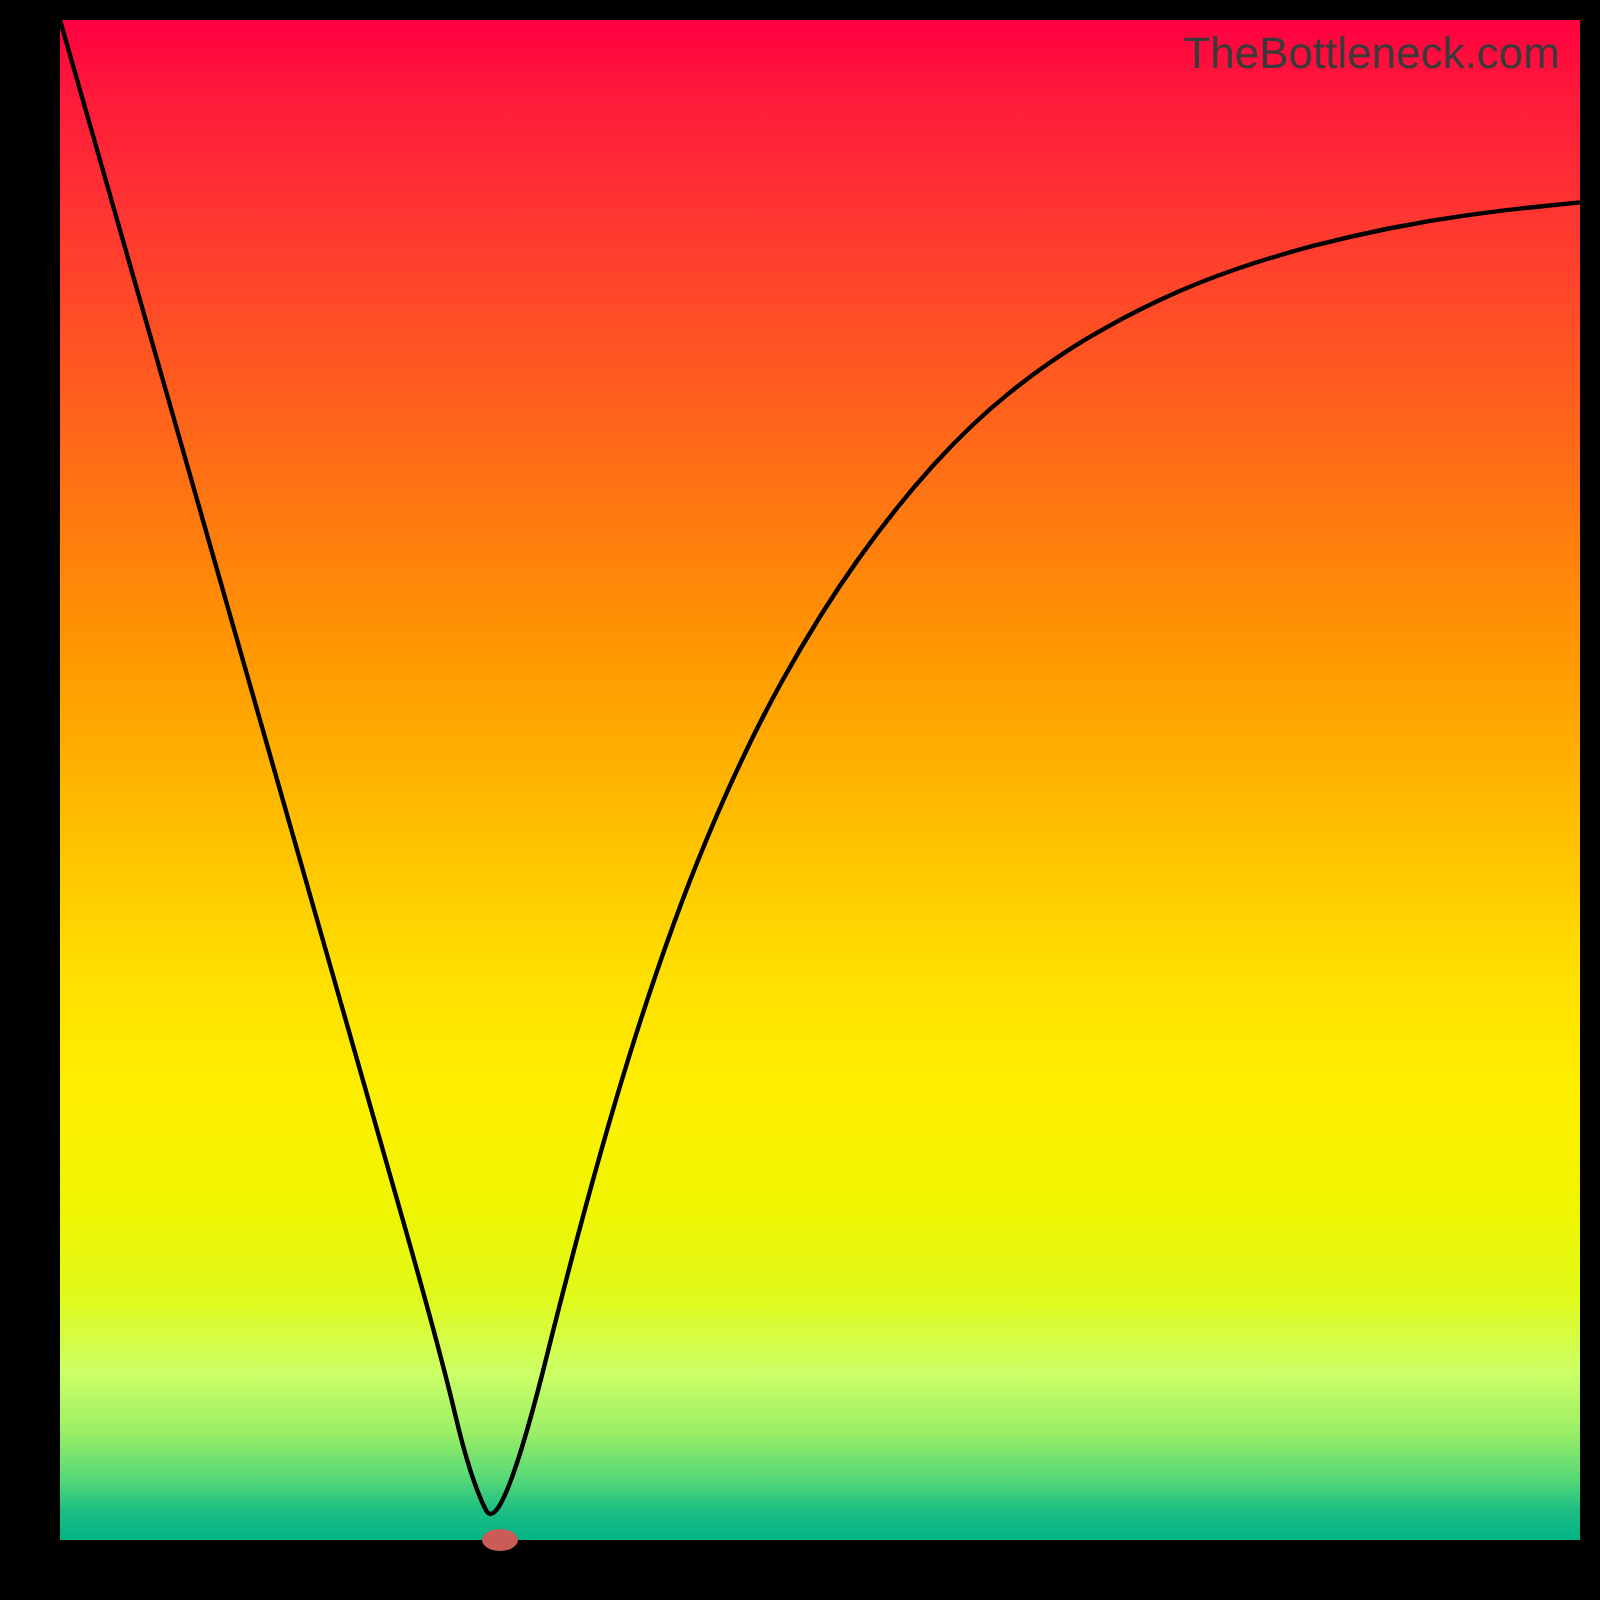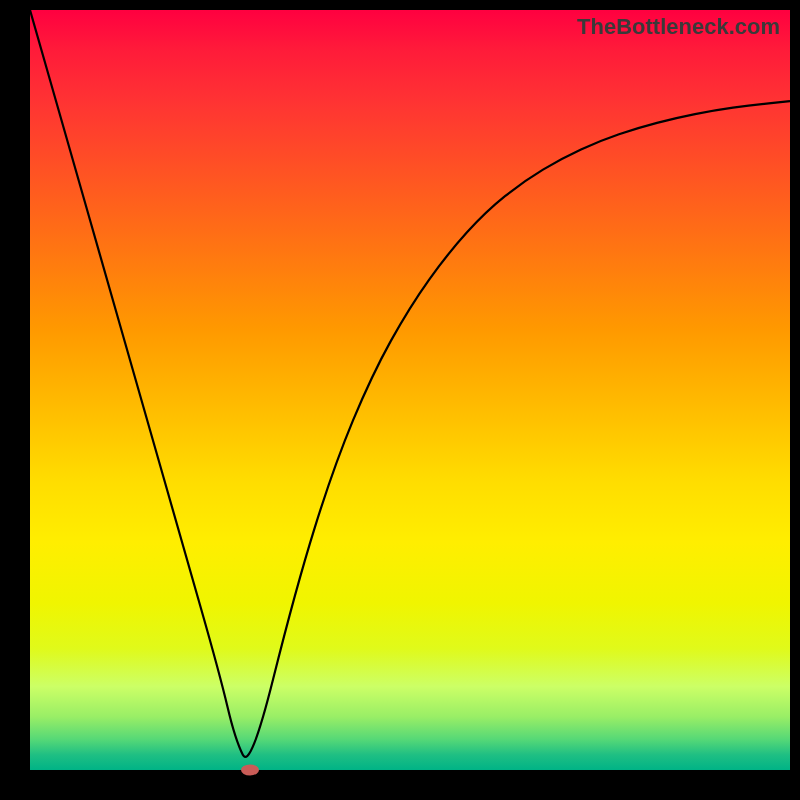--- a/index.html
+++ b/index.html
@@ -35,21 +35,21 @@
       #1fbf83 98%,
       #00b386 100%
     );
   }
   .source {
     position: absolute;
     top: 4px;
     right: 10px;
     color: #3a3a3a;
     font-size: 22px;
-    font-weight: 700;
+    font-weight: 400;
   }
   svg.curve {
     position: absolute;
     left: 0;
     top: 0;
     width: 760px;
     height: 760px;
     pointer-events: none;
   }
   .minimum-dot {

